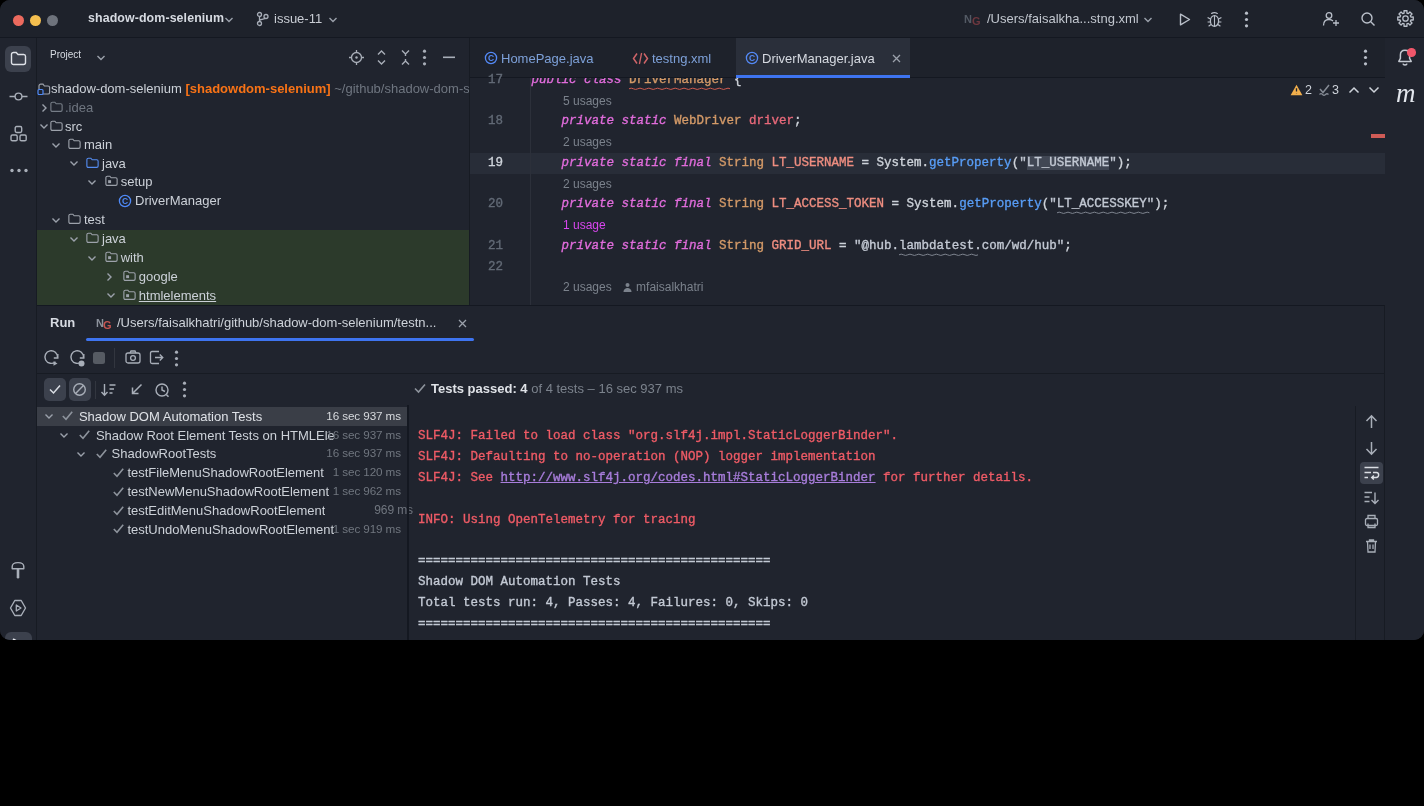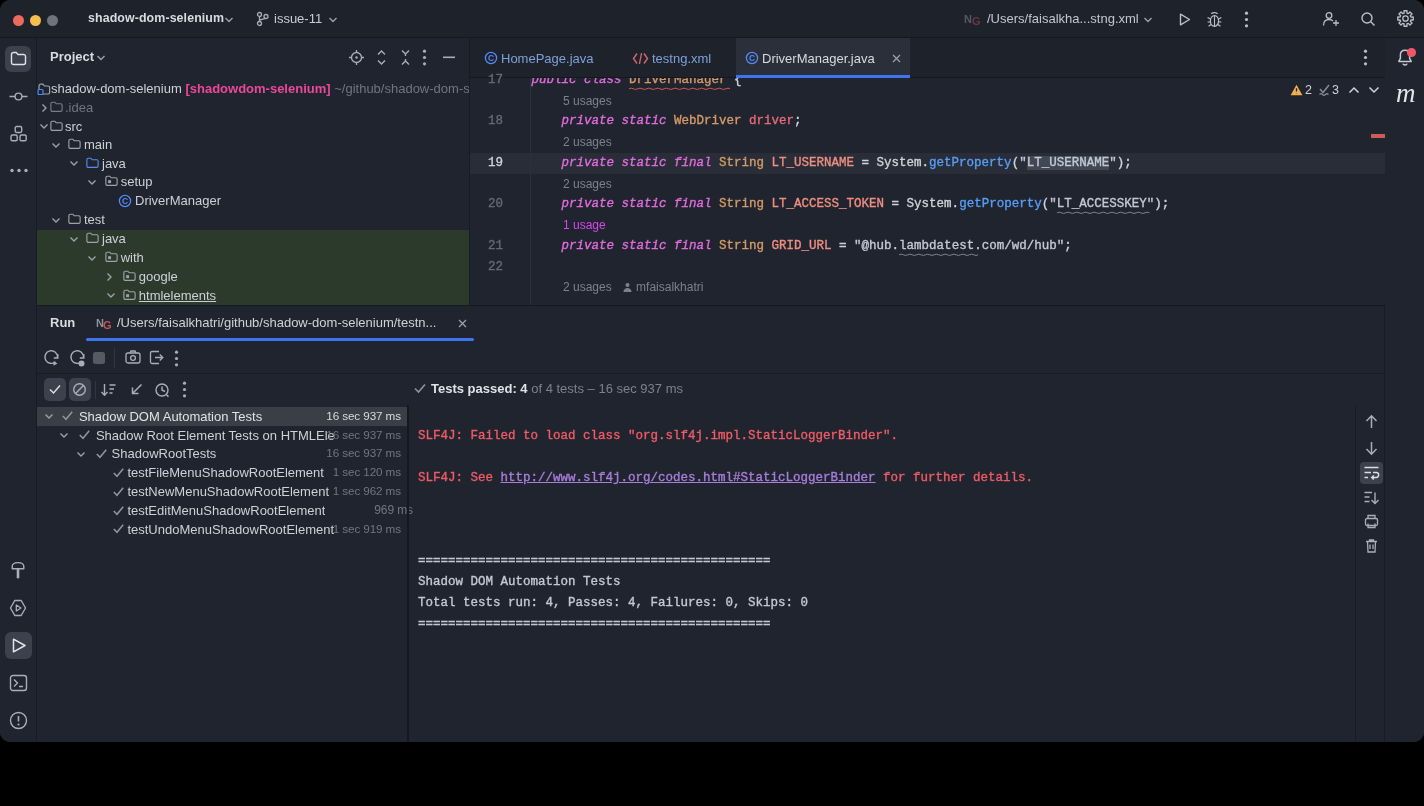--- a/index.html
+++ b/index.html
@@ -1,18 +1,18 @@
 <!DOCTYPE html>
 <html><head>
 <meta charset="utf-8">
 <style>
 html,body{margin:0;padding:0;background:#000;}
 body{width:1424px;height:806px;font-family:"Liberation Sans",sans-serif;-webkit-font-smoothing:antialiased;}
 .abs{position:absolute;}
-#win{position:absolute;left:0;top:0;width:1424px;height:742px;border-radius:10px;overflow:hidden;background:#20242e;}
+#win{position:absolute;left:0;top:0;width:1424px;height:640px;border-radius:10px;overflow:hidden;background:#20242e;}
 .mono{font-family:"Liberation Mono",monospace;font-size:12.5px;white-space:pre;-webkit-text-stroke:0.35px currentColor;}
 .kw{color:#e06cdb;font-style:italic;}
 .cls{color:#d49a68;}
 .fld{color:#ef8e80;}
 .mth{color:#589df6;}
 .pln{color:#ced3da;}
 .str{color:#c3c9d4;}
 svg{display:block;}
 </style>
 </head>
@@ -130,21 +130,21 @@
   <svg class="abs" style="left:10px;top:709px" width="17" height="18" viewBox="0 0 17 18">
         <circle cx="4.5" cy="3.5" r="2.2" stroke="#a8aeb8" stroke-width="1.4" fill="none"></circle>
         <circle cx="12.5" cy="6" r="2.2" stroke="#a8aeb8" stroke-width="1.4" fill="none"></circle>
         <circle cx="4.5" cy="14.5" r="2.2" stroke="#a8aeb8" stroke-width="1.4" fill="none"></circle>
         <path d="M4.5 5.7 L4.5 12.3 M4.7 11 C6.2 8.8 9.7 9.9 11.8 8" stroke="#a8aeb8" stroke-width="1.4" fill="none"></path>
       </svg>
 </div>
 
 <div class="abs" style="left:37px;top:38px;width:433px;height:267px;background:#20242e;border-right:1px solid #171b23;box-sizing:border-box;overflow:hidden;">
 
-  <div class="abs" style="left:13px;top:11px;font-size:13px;font-weight:700;color:#d7dbe2;">Project</div>
+  <div class="abs" style="left:13px;top:11px;font-size:10px;font-weight:400;color:#d7dbe2;">Project</div>
   <svg class="abs" style="left:59px;top:16px" width="10" height="8" viewBox="0 0 10 8">
         <path d="M1.5 2 L5 5.5 L8.5 2" stroke="#9ba1ab" stroke-width="1.4" fill="none"></path>
       </svg>
   <svg class="abs" style="left:311px;top:11px" width="17" height="17" viewBox="0 0 17 17">
         <circle cx="8.5" cy="8.5" r="5" stroke="#a8aeb8" stroke-width="1.3" fill="none"></circle>
         <circle cx="8.5" cy="8.5" r="1.2" fill="#a8aeb8"></circle>
         <path d="M8.5 1 L8.5 4 M8.5 13 L8.5 16 M1 8.5 L4 8.5 M13 8.5 L16 8.5" stroke="#a8aeb8" stroke-width="1.3"></path>
       </svg>
   <svg class="abs" style="left:336px;top:11px" width="17" height="17" viewBox="0 0 17 17">
         <path d="M5 5.5 L8.5 2 L12 5.5 M5 11.5 L8.5 15 L12 11.5" stroke="#a8aeb8" stroke-width="1.4" fill="none"></path>
@@ -160,21 +160,21 @@
   <svg class="abs" style="left:406px;top:18px" width="12" height="3" viewBox="0 0 12 3">
         <rect width="12" height="1.6" y="0.5" fill="#a8aeb8"></rect>
       </svg>
 
   <div class="abs" style="left:0;top:191.5px;width:433px;height:76px;background:#2c3a2b;"></div>
   <div id="tree" class="abs" style="left:0;top:40px;width:433px;height:227px;font-size:13px;color:#ccd1d8;">
     <svg class="abs" style="left:0px;top:3.9px" width="14" height="14" viewBox="0 0 14 14">
           <path d="M2 4 C2 3 2.8 2.2 3.8 2.2 L6 2.2 L7.4 4 L11 4 C12 4 12.6 4.6 12.6 5.5 L12.6 10.4 C12.6 11.3 11.9 12 11 12 L3.6 12 C2.7 12 2 11.3 2 10.4 Z" stroke="#9da2ab" stroke-width="1.2" fill="none"></path>
           <rect x="1" y="7.5" width="5" height="5" rx="1" fill="#20242e" stroke="#4f8af8" stroke-width="1.2"></rect>
         </svg>
-    <div class="abs" style="left:14px;top:3.3px;color:#ccd1d8;white-space:nowrap;width:419px;overflow:hidden;">shadow-dom-selenium <b style="color:#ec4899">[shadowdom-selenium]</b> <span style="color:#6f7680">~/github/shadow-dom-s</span></div>
+    <div class="abs" style="left:14px;top:3.3px;color:#ccd1d8;white-space:nowrap;width:419px;overflow:hidden;">shadow-dom-selenium <b style="color:#f97316">[shadowdom-selenium]</b> <span style="color:#6f7680">~/github/shadow-dom-s</span></div>
     <svg class="abs" style="left:4px;top:25.1px" width="7" height="10" viewBox="0 0 7 10">
           <path d="M1.5 1.5 L5 5 L1.5 8.5" stroke="#9ba1ab" stroke-width="1.4" fill="none"></path>
         </svg>
     <svg class="abs" style="left:12.6px;top:23.0px" width="13" height="11.6" viewBox="0 0 15 13.4">
           <path d="M1 3.2 C1 2.2 1.8 1.4 2.8 1.4 L5.6 1.4 L7.1 3.2 L12.4 3.2 C13.3 3.2 14 3.9 14 4.8 L14 10.4 C14 11.3 13.3 12 12.4 12 L2.6 12 C1.7 12 1 11.3 1 10.4 Z" stroke="#767d87" stroke-width="1.3" fill="none"></path>
         </svg>
     <div class="abs" style="left:28px;top:22.0px;color:#6f7680;">.idea</div>
     <svg class="abs" style="left:2px;top:45.1px" width="10" height="7" viewBox="0 0 10 7">
           <path d="M1.5 1.5 L5 5 L8.5 1.5" stroke="#9ba1ab" stroke-width="1.4" fill="none"></path>
         </svg>
@@ -437,21 +437,23 @@
   <div class="abs" style="left:90.4px;top:197.0px;font-size:13px;color:#ccd1d8;white-space:nowrap;max-width:235.6px;overflow:hidden;">testEditMenuShadowRootElement</div>
   <div class="abs" style="left:276px;top:197.0px;width:100px;text-align:right;font-size:12px;letter-spacing:-0.1px;color:#70767f;">969 ms</div>
   <svg class="abs" style="left:74.6px;top:217.4px" width="13" height="12" viewBox="0 0 13 12">
         <path d="M1.8 6 L5 9.2 L11.2 1.8" stroke="#8d939c" stroke-width="1.6" fill="none"></path>
       </svg>
   <div class="abs" style="left:90.4px;top:215.8px;font-size:13px;color:#ccd1d8;white-space:nowrap;max-width:235.6px;overflow:hidden;">testUndoMenuShadowRootElement</div>
   <div class="abs" style="left:264px;top:215.8px;width:100px;text-align:right;font-size:11.7px;letter-spacing:-0.1px;color:#70767f;">1 sec 919 ms</div>
   <div class="abs" style="left:370px;top:99px;width:1.5px;height:374px;background:#141821;"></div>
   <div class="abs" style="left:370px;top:99px;width:948px;height:374px;overflow:hidden;">
         <div class="abs mono" style="left:11px;top:21.4px;height:20.8px;line-height:20.8px;color:#ef5b66;">SLF4J: Failed to load class "org.slf4j.impl.StaticLoggerBinder".</div>
+        <div class="abs mono" style="left:11px;top:42.2px;height:20.8px;line-height:20.8px;color:#ef5b66;">SLF4J: Defaulting to no-operation (NOP) logger implementation</div>
         <div class="abs mono" style="left:11px;top:63.0px;height:20.8px;line-height:20.8px;color:#ef5b66;">SLF4J: See <span style="color:#a87ddb;text-decoration:underline;">http://www.slf4j.org/codes.html#StaticLoggerBinder</span> for further details.</div>
+        <div class="abs mono" style="left:11px;top:104.6px;height:20.8px;line-height:20.8px;color:#ef5b66;">INFO: Using OpenTelemetry for tracing</div>
         <div class="abs mono" style="left:11px;top:146.2px;height:20.8px;line-height:20.8px;color:#ef5b66;"><span style="color:#c3c9d4">===============================================</span></div>
         <div class="abs mono" style="left:11px;top:167.0px;height:20.8px;line-height:20.8px;color:#ef5b66;"><span style="color:#c3c9d4">Shadow DOM Automation Tests</span></div>
         <div class="abs mono" style="left:11px;top:187.8px;height:20.8px;line-height:20.8px;color:#ef5b66;"><span style="color:#c3c9d4">Total tests run: 4, Passes: 4, Failures: 0, Skips: 0</span></div>
         <div class="abs mono" style="left:11px;top:208.6px;height:20.8px;line-height:20.8px;color:#ef5b66;"><span style="color:#c3c9d4">===============================================</span></div>
       </div>
   <div class="abs" style="left:1317.5px;top:100px;width:1px;height:373px;background:#171b23;"></div>
   <svg class="abs" style="left:1327px;top:108px" width="15" height="16" viewBox="0 0 15 16">
         <path d="M7.5 14 L7.5 2 M2.5 7 L7.5 1.8 L12.5 7" stroke="#a8aeb8" stroke-width="1.5" fill="none"></path>
       </svg>
   <svg class="abs" style="left:1327px;top:134px" width="15" height="16" viewBox="0 0 15 16">

